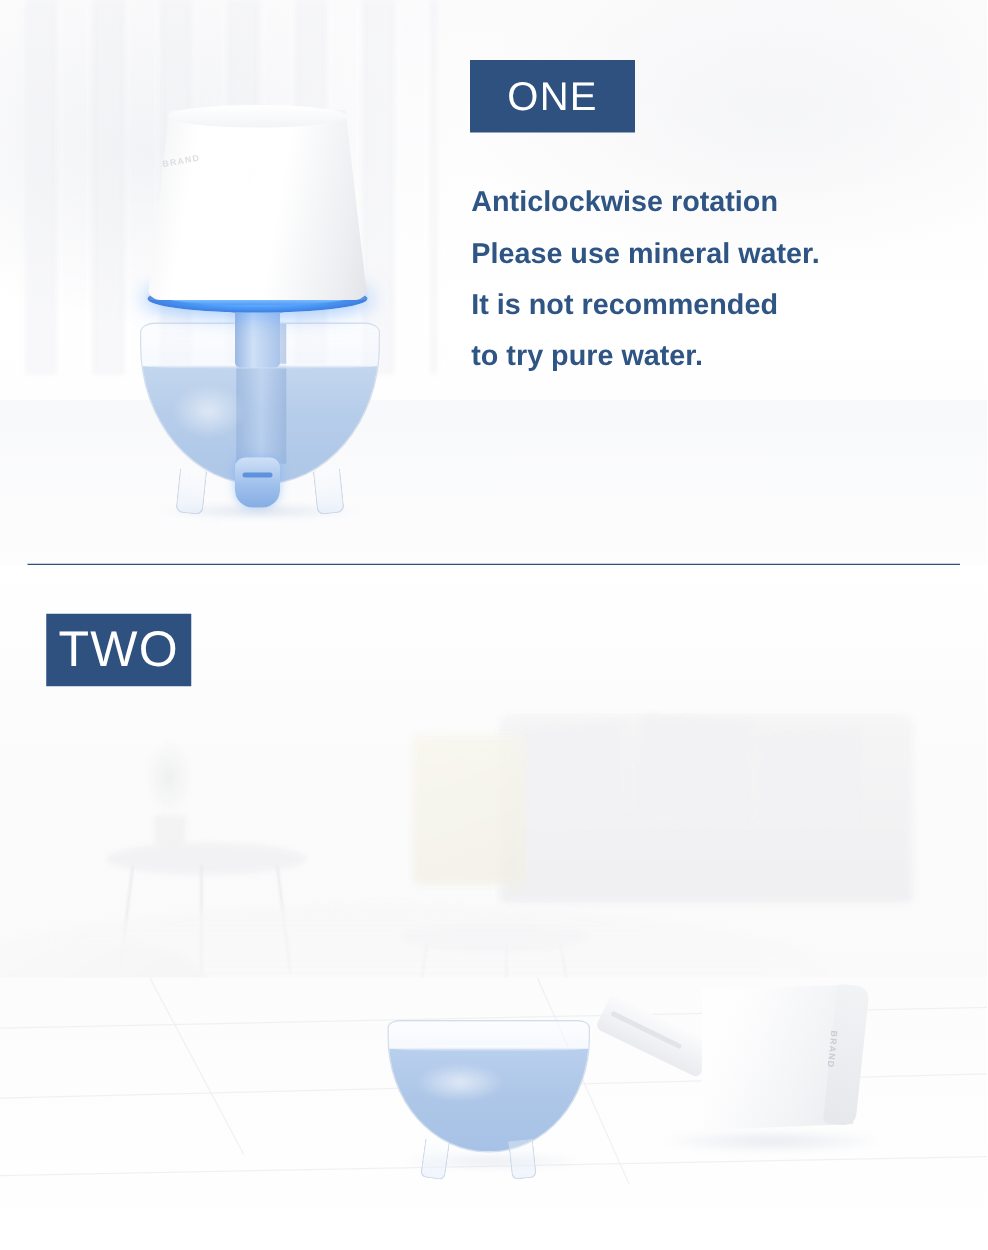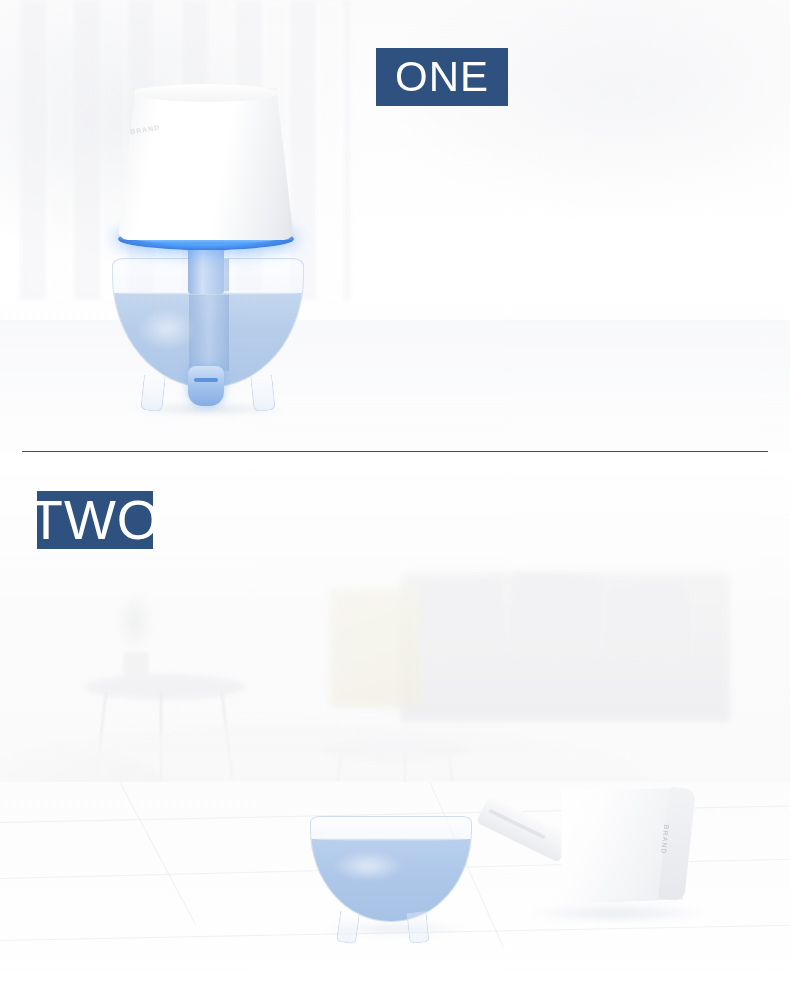--- a/index.html
+++ b/index.html
@@ -152,26 +152,26 @@
     color: #ffffff;
     display: flex;
     align-items: center;
     justify-content: center;
     letter-spacing: 1px;
     font-weight: 400;
   }
   #badge-one {
     left: 376px; top: 48px;
     width: 132px; height: 58px;
-    font-size: 42px;
+    font-size: 32px;
   }
   #badge-two {
     left: 37px; top: 491px;
     width: 116px; height: 58px;
-    font-size: 55px;
+    font-size: 40px;
   }
 
   
   #divider {
     position: absolute;
     left: 22px; top: 451px;
     width: 746px; height: 3px;
     background: #2f5180;
   }
 
@@ -450,20 +450,24 @@
     <div class="p1-led"></div>
     <div class="p1-led-core"></div>
     <div class="p1-top">
       <div class="p1-gloss"></div>
     </div>
     <div class="p1-top-rim"></div>
     <div class="p1-brand">BRAND</div>
   </div>
 
   <div class="badge" id="badge-one">ONE</div>
+  <div class="body-text" id="text-one">Anticlockwise rotation
+Please use mineral water.
+It is not recommended
+to try pure water.</div>
 
   <div id="divider"></div>
 
   <div class="section-bg" id="bg-two">
     <div class="room-wash-2"></div>
     <div class="sofa"></div>
     <div class="cushion c1"></div>
     <div class="cushion c2"></div>
     <div class="cushion c3"></div>
     <div class="throw"></div>

